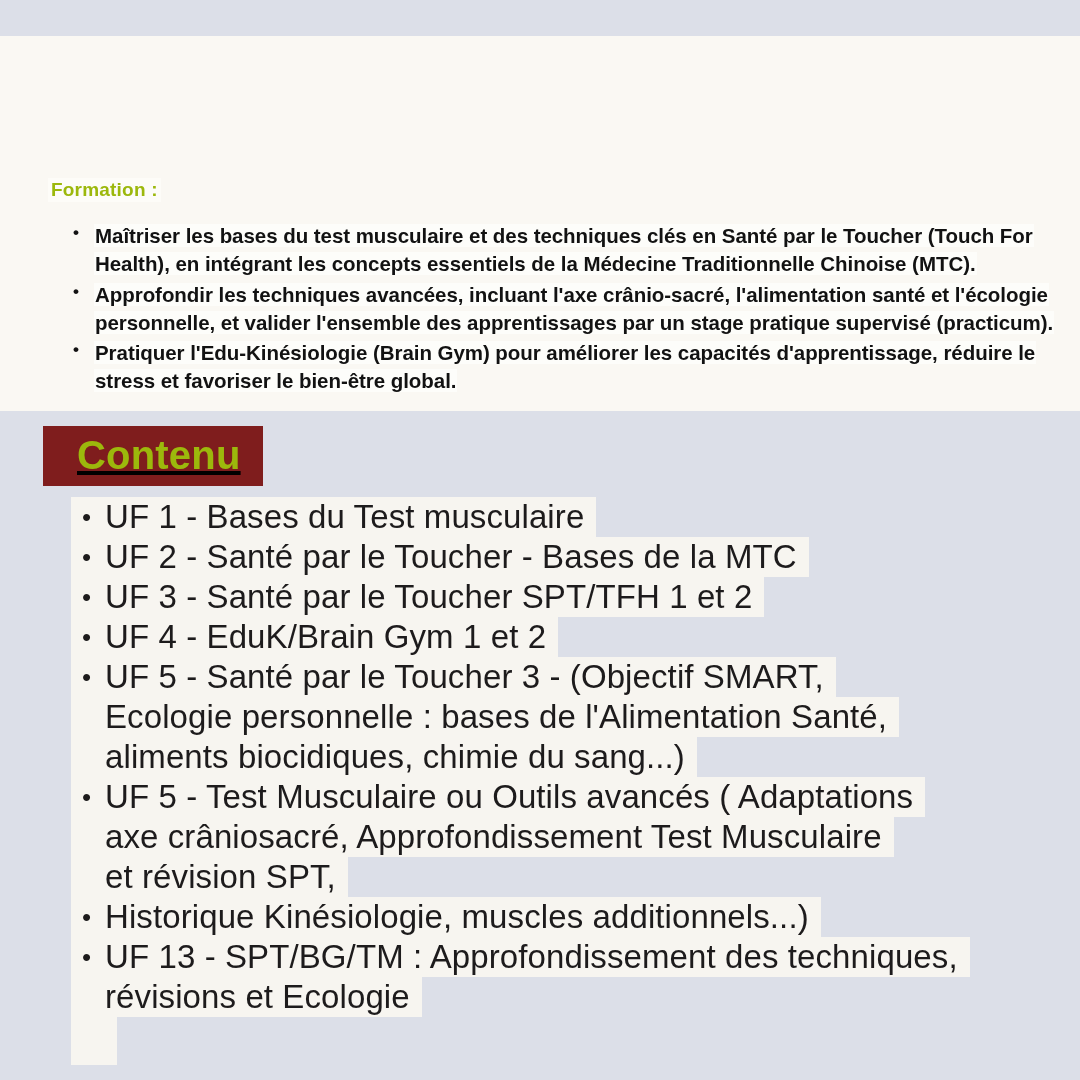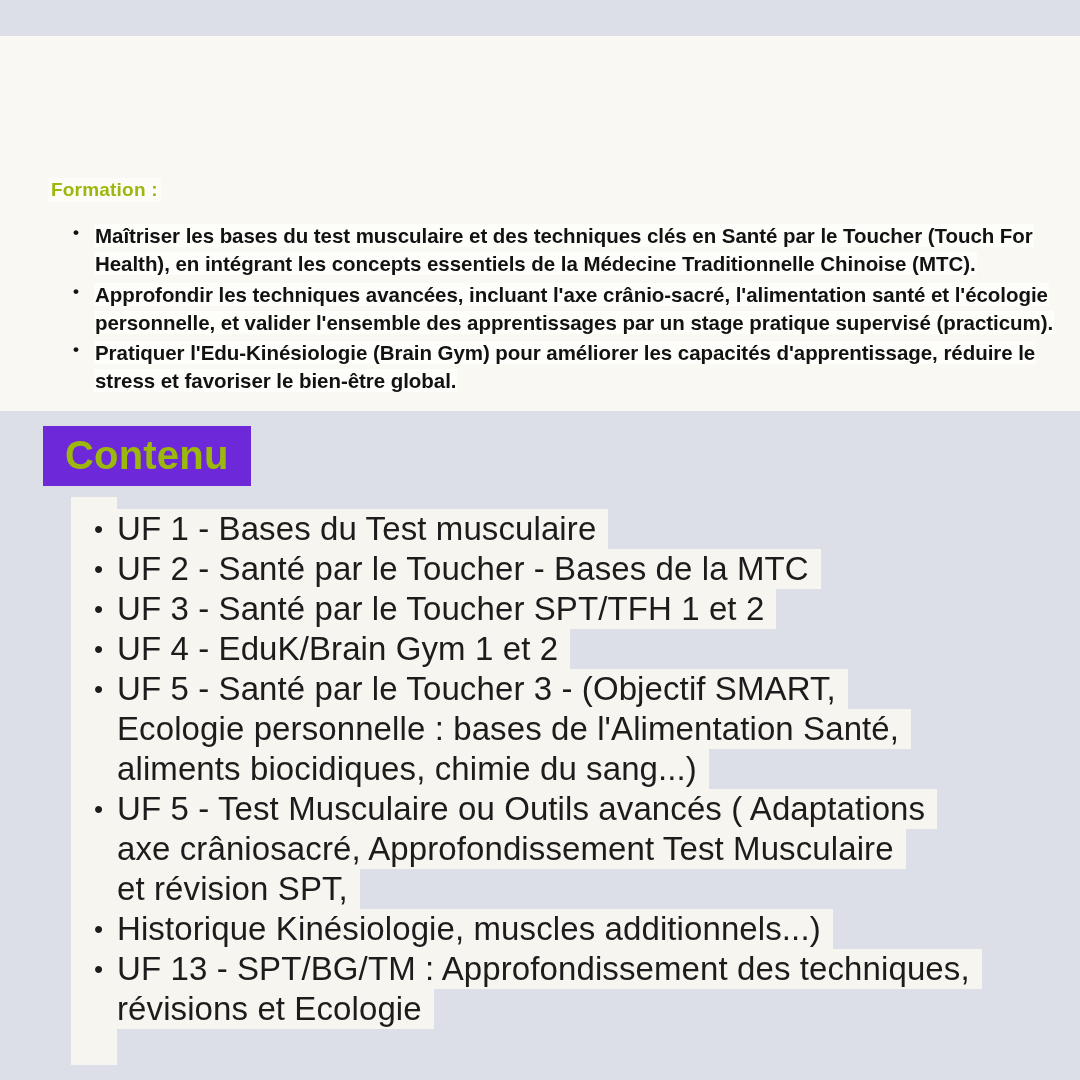--- a/index.html
+++ b/index.html
@@ -123,39 +123,40 @@
     box-decoration-break: clone;
     -webkit-box-decoration-break: clone;
     padding: 0 1px;
   }
 
   
   .contenu-title-box {
     position: absolute;
     left: 43px;
     top: 426px;
-    background: #6d28d9;
-    padding: 9px 22px 11px 22px;
+    background: #7f1d1d;
+    padding: 9px 22px 11px 34px;
+    text-decoration: underline;
   }
   .contenu-title {
     margin: 0;
     font-family: "Liberation Sans Narrow", "Liberation Sans", sans-serif;
     font-weight: 700;
     font-size: 40px;
     line-height: 1;
     color: #9cb80c;
     letter-spacing: 0.2px;
   }
 
   .content-list {
     position: absolute;
     left: 71px;
     top: 497px;
     width: 960px;
-    margin: 12px;
+    margin: 0;
     padding: 0;
     list-style: none;
   }
   .content-list li {
     position: relative;
     padding-left: 34px;
     font-family: "Liberation Sans Narrow", "Liberation Sans", sans-serif;
     font-weight: 400;
     font-size: 33px;
     line-height: 40px;

